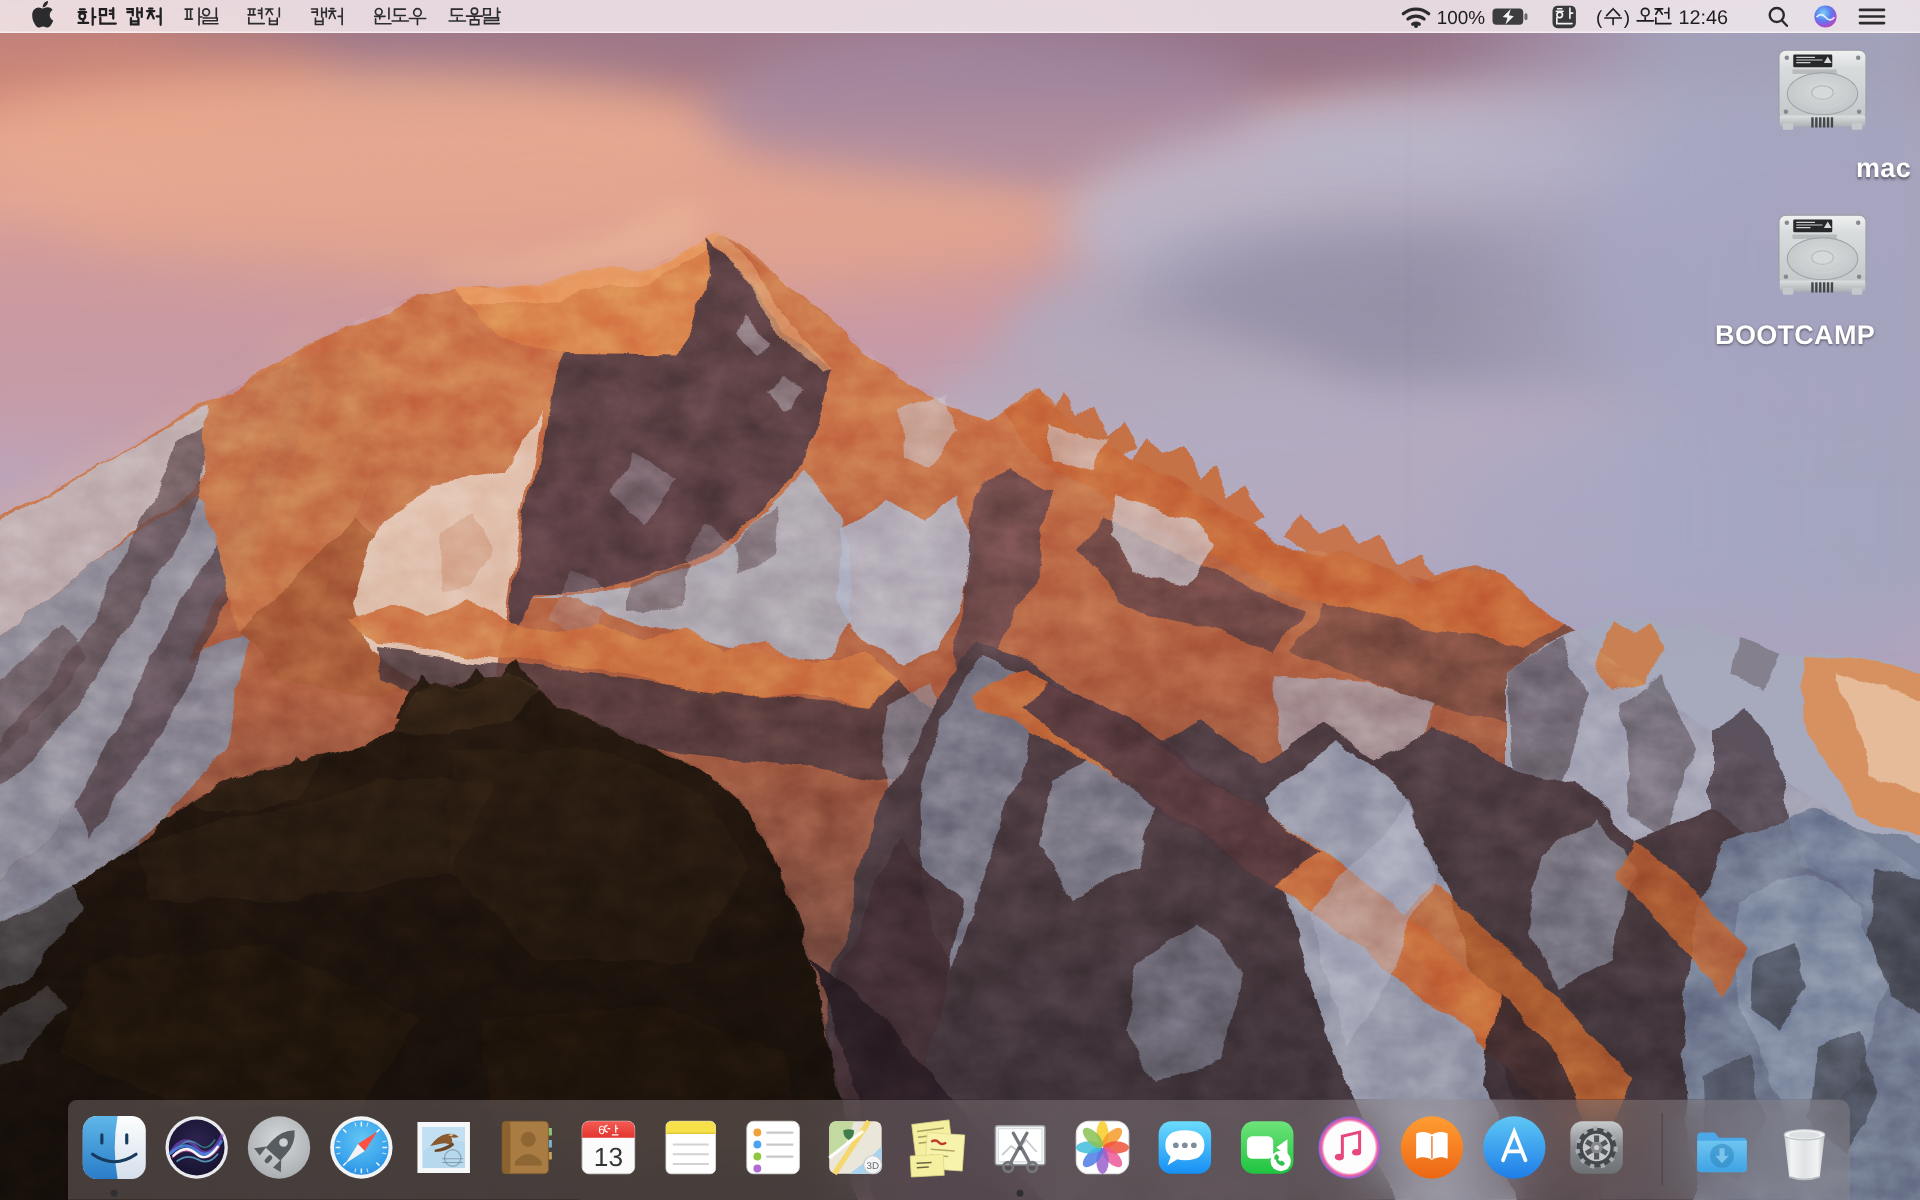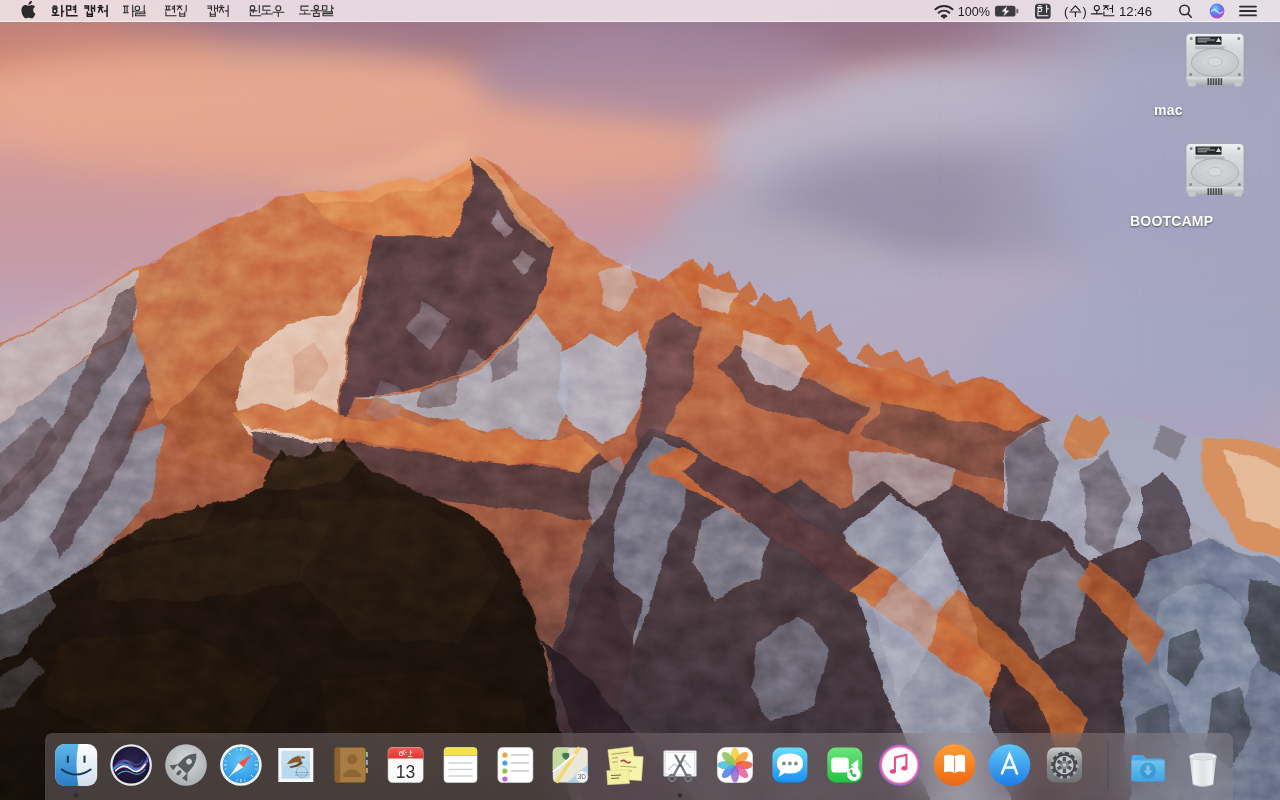--- a/index.html
+++ b/index.html
@@ -2,22 +2,22 @@
 <html><head>
 <meta charset="utf-8">
 <style>
   html,body{margin:0;padding:0;width:1280px;height:800px;overflow:hidden;background:#000;
     font-family:"Liberation Sans",sans-serif;}
   #stage{position:absolute;inset:0;width:1280px;height:600px;}
   #wall{position:absolute;left:0;top:0;}
   #menubar{position:absolute;left:0;top:0;width:1280px;height:21px;
     background:rgba(244,235,238,.84);backdrop-filter:blur(14px);border-bottom:1px solid rgba(250,243,246,.75);}
   #mbsvg{position:absolute;left:0;top:0;}
-  .dlabel{position:absolute;width:120px;text-align:left;color:#fff;font-weight:bold;
-    font-size:14px;letter-spacing:.2px;text-shadow:0 1px 2px rgba(0,0,0,.55);}
+  .dlabel{position:absolute;width:120px;text-align:right;color:#fff;font-weight:bold;
+    font-size:18px;letter-spacing:.2px;text-shadow:0 1px 2px rgba(0,0,0,.55);}
   #dock{position:absolute;left:45px;top:733px;width:1188px;height:67px;
     border-radius:7px 7px 0 0;background:rgba(150,140,143,.38);backdrop-filter:blur(20px);}
   #docksvg{position:absolute;left:0;bottom:0;}
 </style>
 </head>
 <body>
 <div id="stage">
   <svg id="wall" width="1280" height="800" viewBox="0 0 1280 800">
     <defs>
       <linearGradient id="sky" x1="0" y1="0" x2="0" y2="1">

